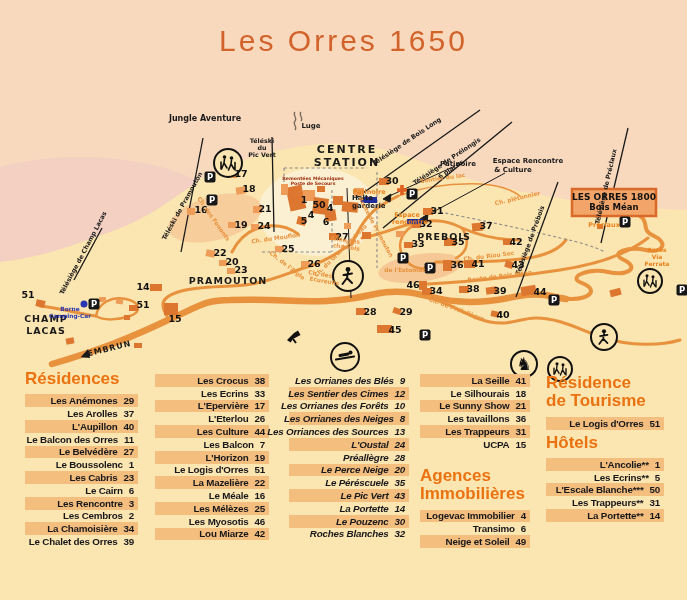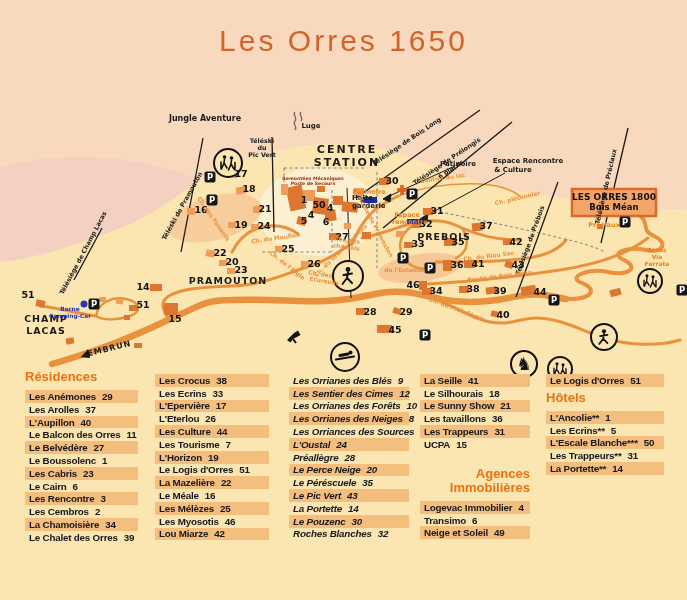--- a/index.html
+++ b/index.html
@@ -21,22 +21,22 @@
   .lb-o{font-size:6.5px;font-weight:bold;fill:#E8821E;}
   .lb-o2{font-size:6px;font-weight:bold;fill:#E8821E;}
   .lb-u{font-size:5.8px;font-weight:bold;fill:#2936B2;}
   .lb-r{font-size:4.6px;font-weight:bold;fill:#9B2B0E;}
   .lb-num{font-size:9.5px;font-weight:bold;fill:#111;}
   .p-glyph{font-size:8.5px;font-weight:bold;fill:#fff;}
   .horse-glyph{font-size:17px;fill:#111;}
   
   #directory{position:absolute;left:0;top:0;width:687px;height:600px;}
   .dcol{position:absolute;}
-  .dheading{color:#EA7210;font-weight:bold;font-size:13px;line-height:1.08;margin:0 0 6px 0;}
-  .drow{display:flex;justify-content:flex-start;align-items:center;
+  .dheading{color:#EA7210;font-weight:bold;font-size:17px;line-height:1.08;margin:0 0 6px 0;}
+  .drow{display:flex;justify-content:flex-end;align-items:center;
         font-size:9.8px;font-weight:bold;color:#17171c;height:12.8px;
         padding:0 4px;letter-spacing:-0.2px;white-space:nowrap;}
   .drow.shaded{background:#F4BF7E;}
   .dnum{margin-left:6px;}
 </style>
 </head>
 <body>
 
 <div id="stage">
 
@@ -451,21 +451,21 @@
         </div>
         <div class="drow">
           <span>L'Eterlou</span>
           <span class="dnum">26</span>
         </div>
         <div class="drow shaded">
           <span>Les Culture</span>
           <span class="dnum">44</span>
         </div>
         <div class="drow">
-          <span>Les Tourisme</span>
+          <span>Les Balcon</span>
           <span class="dnum">7</span>
         </div>
         <div class="drow shaded">
           <span>L'Horizon</span>
           <span class="dnum">19</span>
         </div>
         <div class="drow">
           <span>Le Logis d'Orres</span>
           <span class="dnum">51</span>
         </div>
@@ -562,38 +562,42 @@
           <span class="dnum">36</span>
         </div>
         <div class="drow shaded">
           <span>Les Trappeurs</span>
           <span class="dnum">31</span>
         </div>
         <div class="drow">
           <span>UCPA</span>
           <span class="dnum">15</span>
         </div>
-        <div class="dheading" style="margin-top: 16px; text-align: right;">
+        <div class="dheading" style="margin-top: 16px;">
           <div>Agences</div>
           <div>Immobilières</div>
         </div>
         <div class="drow shaded">
           <span>Logevac Immobilier</span>
           <span class="dnum">4</span>
         </div>
         <div class="drow">
           <span>Transimo</span>
           <span class="dnum">6</span>
         </div>
         <div class="drow shaded">
           <span>Neige et Soleil</span>
           <span class="dnum">49</span>
         </div>
       </div>
       <div class="dcol" style="left: 546px; top: 374px; width: 118px;">
+        <div class="dheading">
+          <div>Résidence</div>
+          <div>de Tourisme</div>
+        </div>
         <div class="drow shaded">
           <span>Le Logis d'Orres</span>
           <span class="dnum">51</span>
         </div>
         <div class="dheading" style="margin-top: 4px;">
           <div>Hôtels</div>
         </div>
         <div class="drow shaded">
           <span>L'Ancolie**</span>
           <span class="dnum">1</span>

